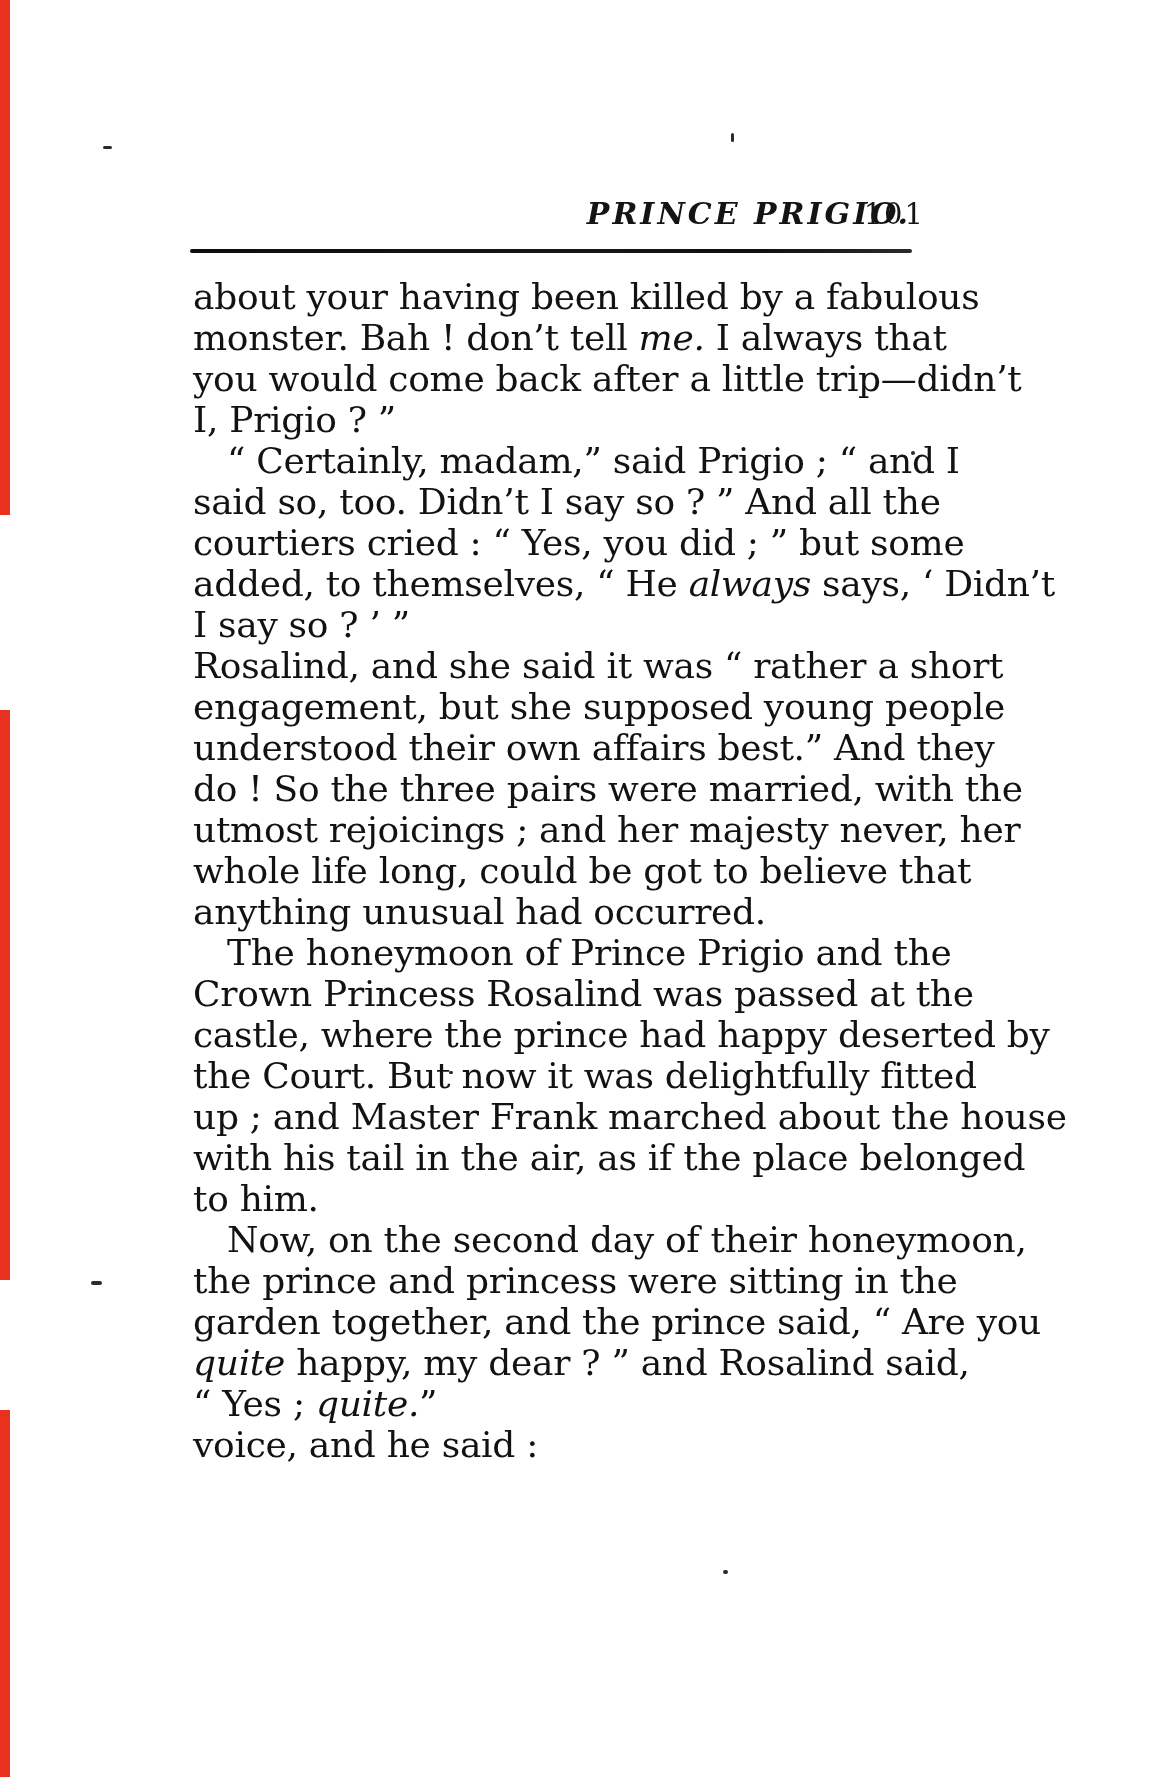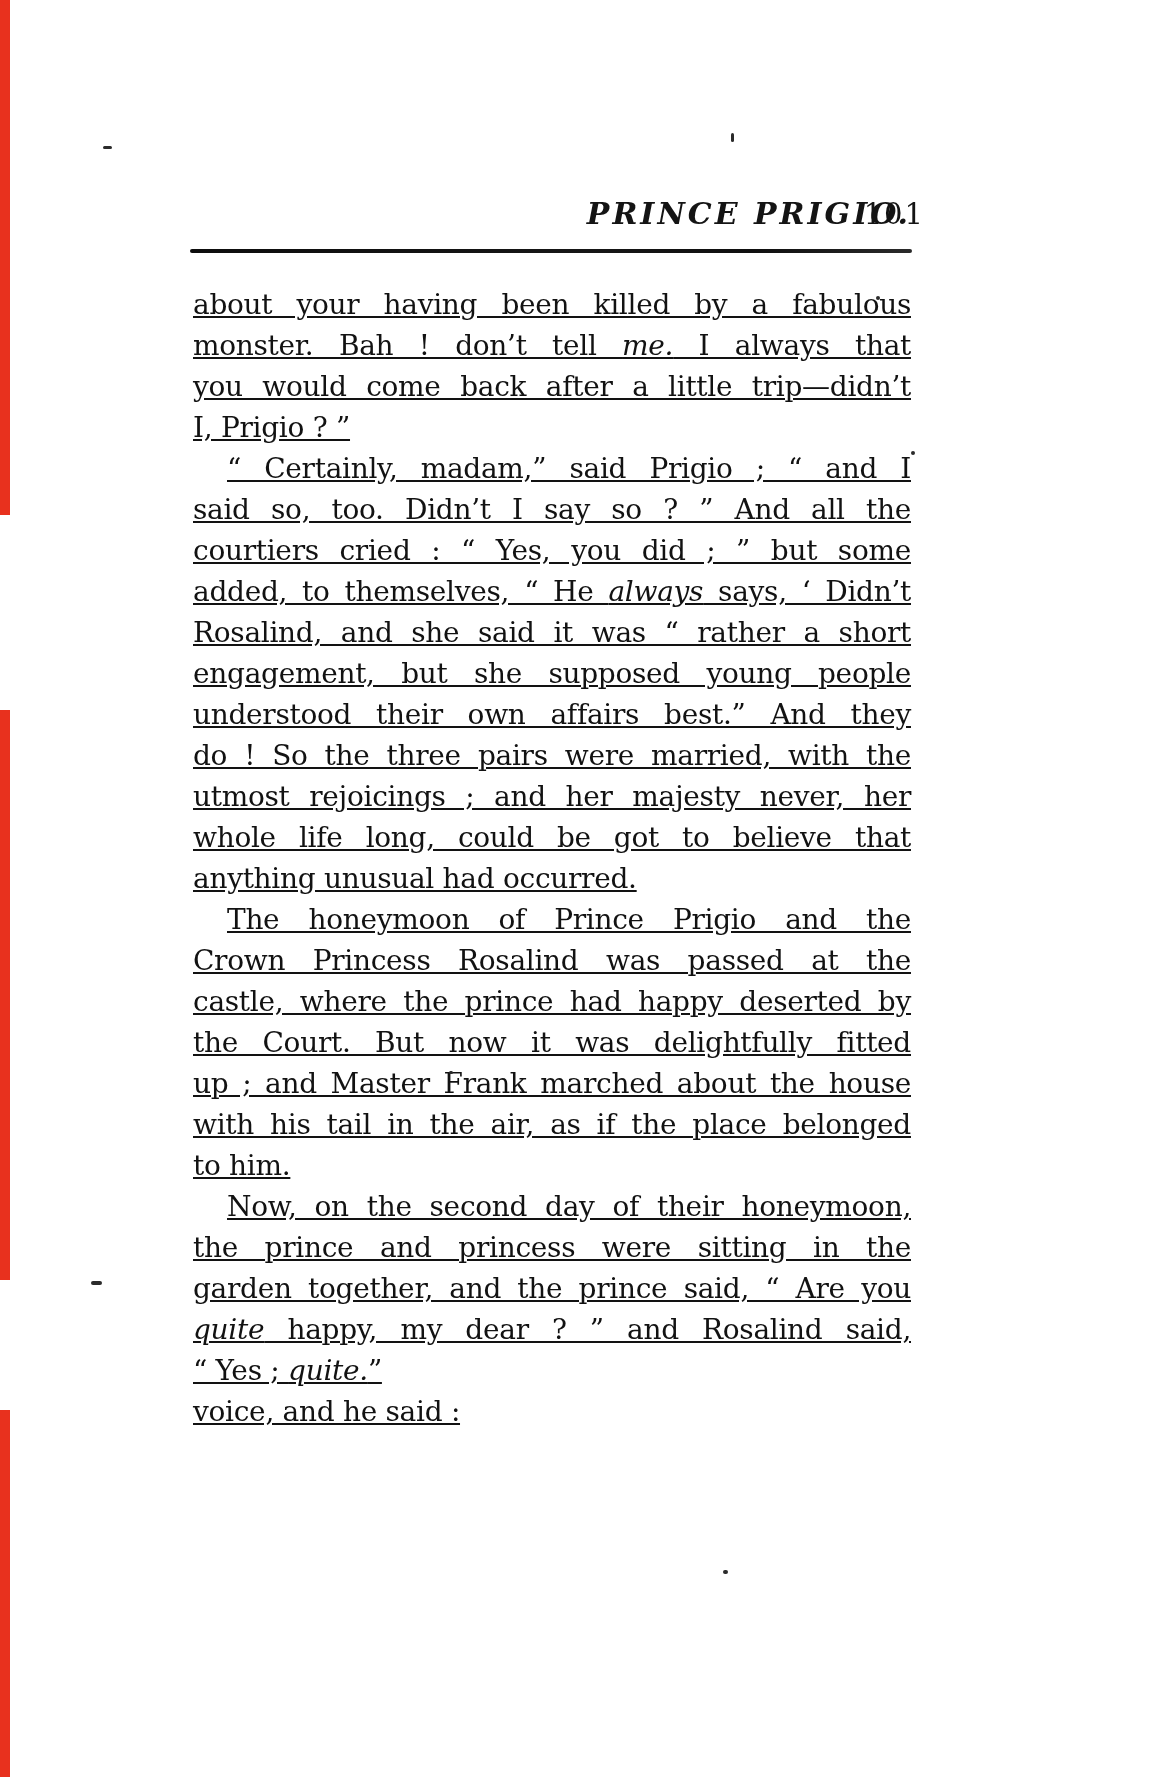--- a/index.html
+++ b/index.html
@@ -43,25 +43,24 @@
   .header-rule{
     position:absolute;
     left:190px;top:249px;
     width:722px;height:4px;
     background:linear-gradient(90deg,#0d0d0d 0%,#161616 55%,#0f0f0f 78%,#2a2a2a 100%);
     border-radius:2px;
   }
   
   .text-block{
     position:absolute;
-    left:193px;top:284px;width:718px;
+    left:193px;top:276px;width:718px;
     color:#121212;
-    font-size:28px;
+    font-size:36px;
     letter-spacing:-0.3px;
-    text-decoration:underline;
   }
   .line{
     height:41px;
     line-height:41px;
     text-align:justify;
     text-align-last:justify;
     overflow:visible;
     white-space:nowrap;
   }
   .line.last{
@@ -99,20 +98,21 @@
 
   <div class="text-block" id="text-block">
       <div class="line"><span>about your having been killed by a fabulous</span></div>
       <div class="line"><span>monster.  Bah ! don’t tell </span><span class="it">me.</span><span>  I always that</span></div>
       <div class="line"><span>you would come back after a little trip—didn’t</span></div>
       <div class="line last"><span>I, Prigio ? ”</span></div>
       <div class="line ind"><span>“ Certainly, madam,” said Prigio ; “ and I</span></div>
       <div class="line"><span>said so, too.  Didn’t I say so ? ”  And all the</span></div>
       <div class="line"><span>courtiers cried :  “ Yes, you did ; ” but some</span></div>
       <div class="line"><span>added, to themselves, “ He </span><span class="it">always</span><span> says, ‘ Didn’t</span></div>
+      <div class="line last"><span>I say so ? ’ ”</span></div>
       <div class="line"><span>Rosalind, and she said it was “ rather a short</span></div>
       <div class="line"><span>engagement, but she supposed young people</span></div>
       <div class="line"><span>understood their own affairs best.”  And they</span></div>
       <div class="line"><span>do !  So the three pairs were married, with the</span></div>
       <div class="line"><span>utmost rejoicings ; and her majesty never, her</span></div>
       <div class="line"><span>whole life long, could be got to believe that</span></div>
       <div class="line last"><span>anything unusual had occurred.</span></div>
       <div class="line ind"><span>The honeymoon of Prince Prigio and the</span></div>
       <div class="line"><span>Crown Princess Rosalind was passed at the</span></div>
       <div class="line"><span>castle, where the prince had happy deserted by</span></div>

